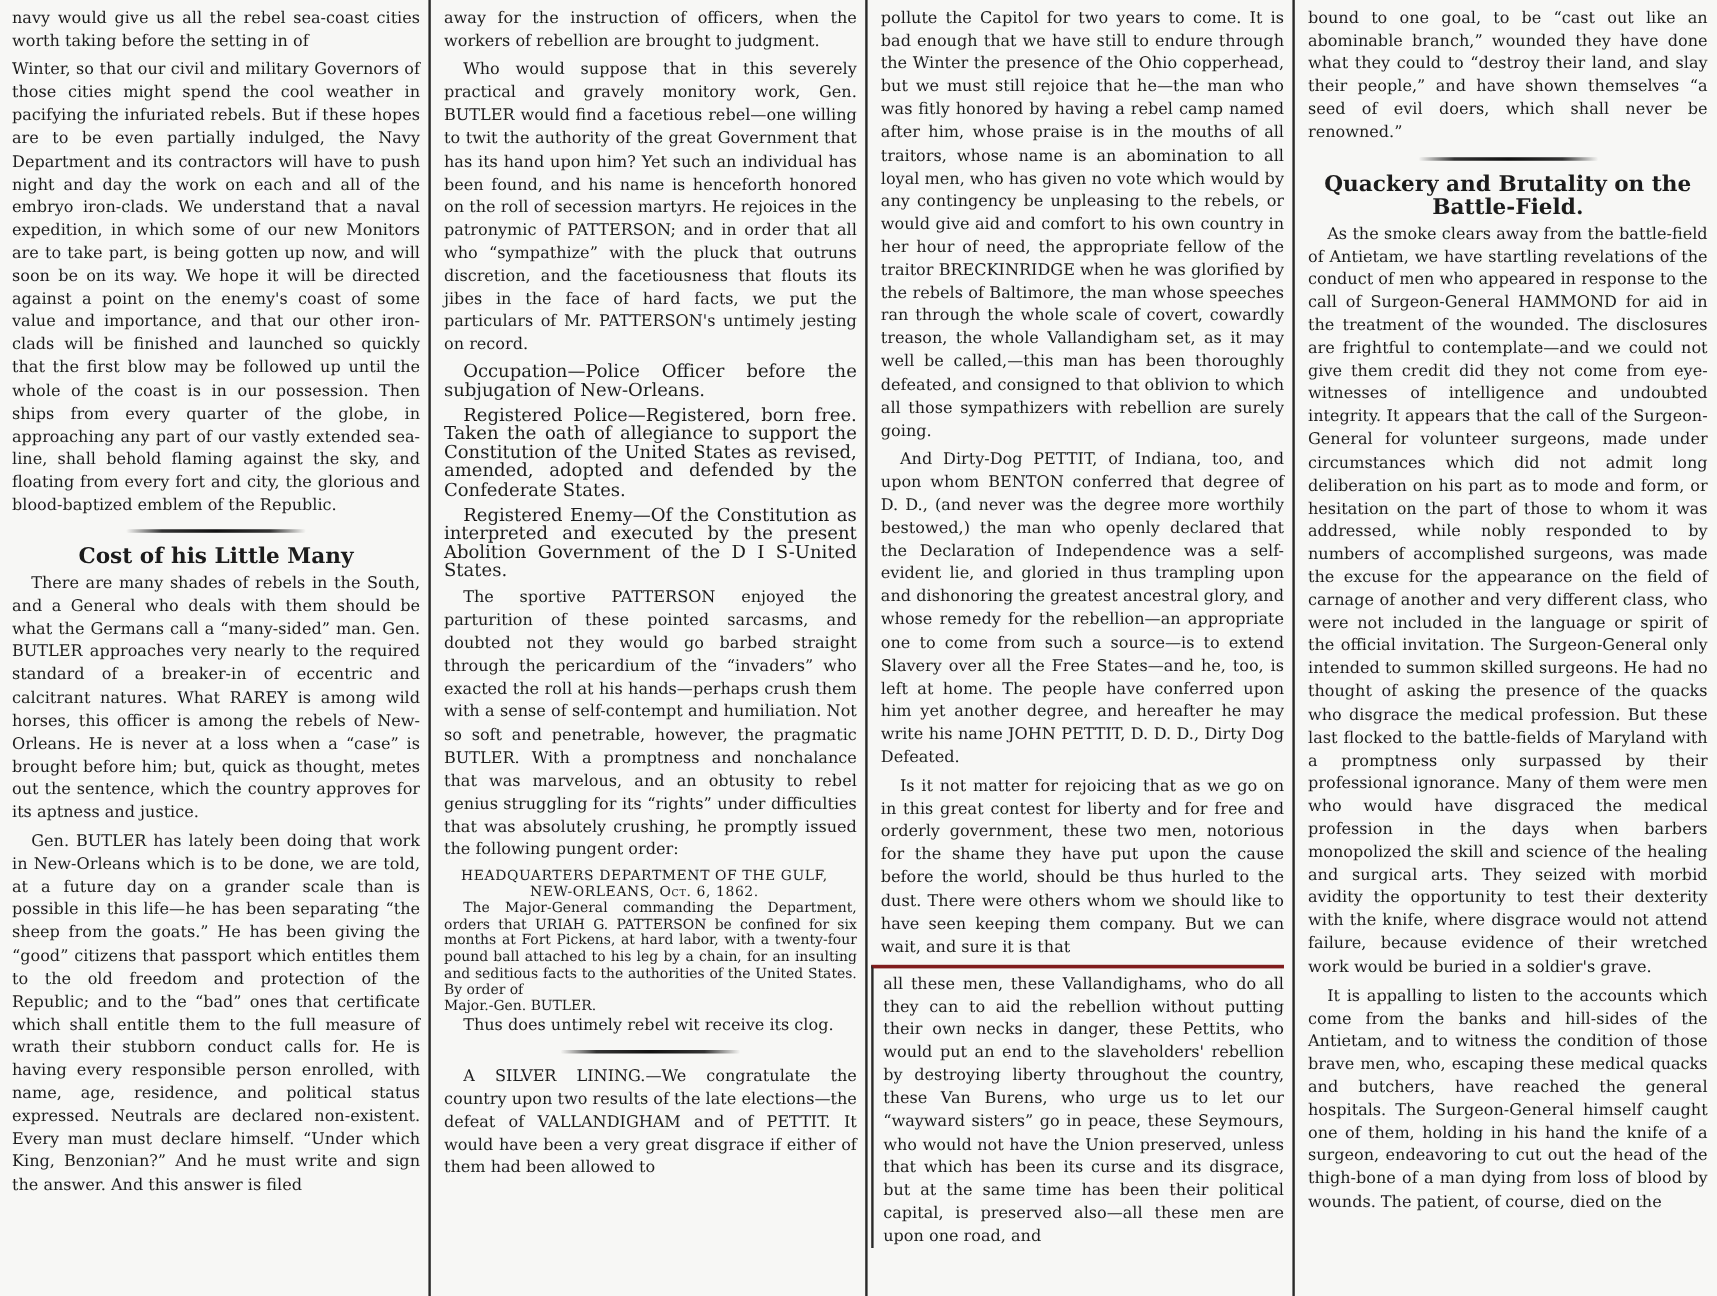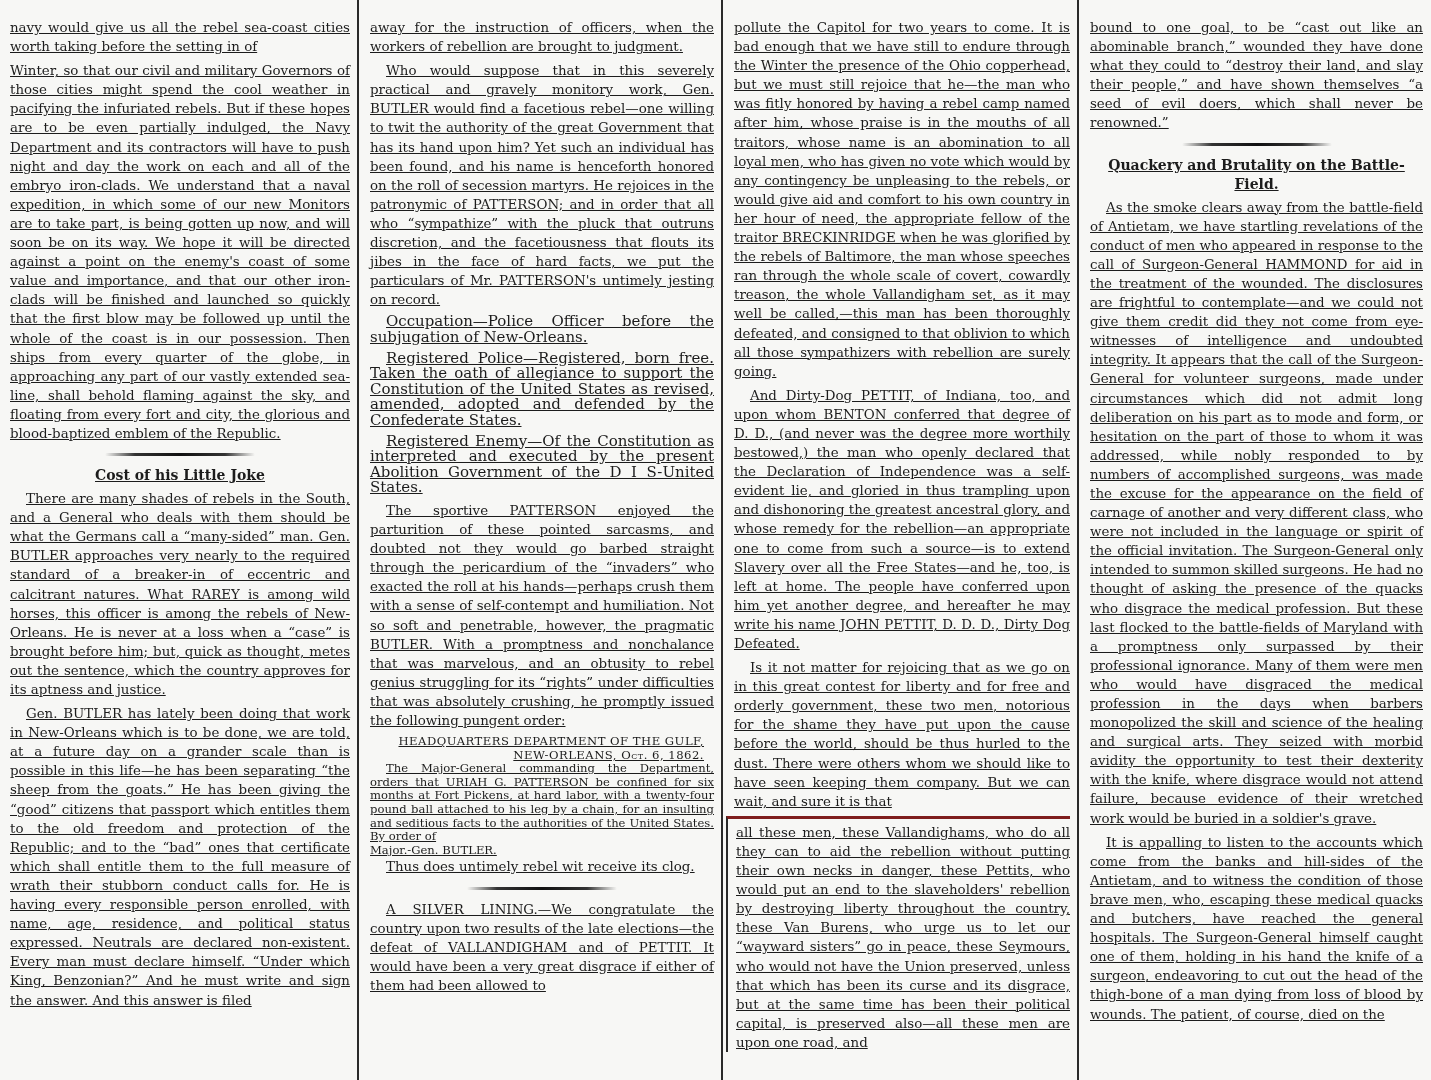--- a/index.html
+++ b/index.html
@@ -4,67 +4,67 @@
 <style>
   html, body { margin: 0; padding: 0; }
   body {
     width: 1431px; height: 1080px; overflow: hidden;
     background: #f7f7f5;
     font-family: "DejaVu Serif", "Liberation Serif", serif;
     color: #1c1c1c;
   }
   .page { position: relative; width: 1431px; height: 1080px; }
   .col {
-    position: absolute; top: 12px; height: 980px; box-sizing: border-box;
+    position: absolute; top: 0; height: 980px; box-sizing: border-box;
     padding: 6px 8px 0 10px;
     font-size: 13.4px; line-height: 19.1px;
-    text-align: justify; hyphens: manual; text-decoration: underline;
+    text-align: justify; hyphens: manual;
   }
   .col-1 { left: 0;    width: 358px; }
   .col-2 { left: 360px; width: 362px; }
   .col-3 { left: 724px; width: 354px; }
   .col-4 { left: 1080px; width: 351px; }
   .rule {
     position: absolute; top: 0; width: 2px; height: 1080px; background: #2a2a2a;
   }
   .r1 { left: 357px; } .r2 { left: 721px; } .r3 { left: 1077px; }
   p { margin: 0 0 5px 0; text-indent: 16px; }
   p.noindent { text-indent: 0; }
   .sc { font-variant: small-caps; letter-spacing: 0.5px; }
   h3 {
     margin: 4px 0 4px 0; text-align: center; font-weight: bold;
-    font-size: 14px; line-height: 19px;
+    font-size: 18px; line-height: 19px;
   }
   .ornament {
     width: 150px; height: 3px; margin: 10px auto 10px auto;
     background: linear-gradient(to right, transparent, #333 20%, #111 50%, #333 80%, transparent);
     border-radius: 2px;
   }
   .small { font-size: 15px; line-height: 15.6px; }
   .order { font-size: 11.6px; line-height: 13.6px; }
-  .order .hdr { text-align: right; padding-right: 10px; }
+  .order .hdr { text-align: center; padding-right: 10px; }
   .order .sig { text-align: left; padding-right: 30px; }
   .boxed {
     border-left: 2px solid #2a2a2a; border-top: 3px solid #7f1d1d;
     margin-left: -8px; padding-left: 8px; padding-top: 4px; margin-top: 4px;
   }
 </style>
 </head>
 <body>
 
 <div class="page">
   <div class="rule r1"></div>
   <div class="rule r2"></div>
   <div class="rule r3"></div>
 
   <div class="col col-1">
       <p class="noindent">navy would give us all the rebel sea-coast cities worth taking before the setting in of</p>
       <p class="noindent">Winter, so that our civil and military Governors of those cities might spend the cool weather in pacifying the infuriated rebels. But if these hopes are to be even partially indulged, the Navy Department and its contractors will have to push night and day the work on each and all of the embryo iron-clads. We understand that a naval expedition, in which some of our new Monitors are to take part, is being gotten up now, and will soon be on its way. We hope it will be directed against a point on the enemy's coast of some value and importance, and that our other iron-clads will be finished and launched so quickly that the first blow may be followed up until the whole of the coast is in our possession. Then ships from every quarter of the globe, in approaching any part of our vastly extended sea-line, shall behold flaming against the sky, and floating from every fort and city, the glorious and blood-baptized emblem of the Republic.</p>
       <div class="ornament"></div>
-      <h3>Cost of his Little Joke</h3>
+      <h3>Cost of his Little Many</h3>
       <p>There are many shades of rebels in the South, and a General who deals with them should be what the Germans call a “many-sided” man. Gen. BUTLER approaches very nearly to the required standard of a breaker-in of eccentric and calcitrant natures. What RAREY is among wild horses, this officer is among the rebels of New-Orleans. He is never at a loss when a “case” is brought before him; but, quick as thought, metes out the sentence, which the country approves for its aptness and justice.</p>
       <p>Gen. BUTLER has lately been doing that work in New-Orleans which is to be done, we are told, at a future day on a grander scale than is possible in this life—he has been separating “the sheep from the goats.” He has been giving the “good” citizens that passport which entitles them to the old freedom and protection of the Republic; and to the “bad” ones that certificate which shall entitle them to the full measure of wrath their stubborn conduct calls for. He is having every responsible person enrolled, with name, age, residence, and political status expressed. Neutrals are declared non-existent. Every man must declare himself. “Under which King, Benzonian?” And he must write and sign the answer. And this answer is filed</p>
     </div>
   <div class="col col-2">
       <p class="noindent">away for the instruction of officers, when the workers of rebellion are brought to judgment.</p>
       <p>Who would suppose that in this severely practical and gravely monitory work, Gen. BUTLER would find a facetious rebel—one willing to twit the authority of the great Government that has its hand upon him? Yet such an individual has been found, and his name is henceforth honored on the roll of secession martyrs. He rejoices in the patronymic of PATTERSON; and in order that all who “sympathize” with the pluck that outruns discretion, and the facetiousness that flouts its jibes in the face of hard facts, we put the particulars of Mr. PATTERSON's untimely jesting on record.</p>
       <p class="small">Occupation—Police Officer before the subjugation of New-Orleans.</p>
       <p class="small">Registered Police—Registered, born free. Taken the oath of allegiance to support the Constitution of the United States as revised, amended, adopted and defended by the Confederate States.</p>
       <p class="small">Registered Enemy—Of the Constitution as interpreted and executed by the present Abolition Government of the D I S-United States.</p>
       <p>The sportive PATTERSON enjoyed the parturition of these pointed sarcasms, and doubted not they would go barbed straight through the pericardium of the “invaders” who exacted the roll at his hands—perhaps crush them with a sense of self-contempt and humiliation. Not so soft and penetrable, however, the pragmatic BUTLER. With a promptness and nonchalance that was marvelous, and an obtusity to rebel genius struggling for its “rights” under difficulties that was absolutely crushing, he promptly issued the following pungent order:</p>

